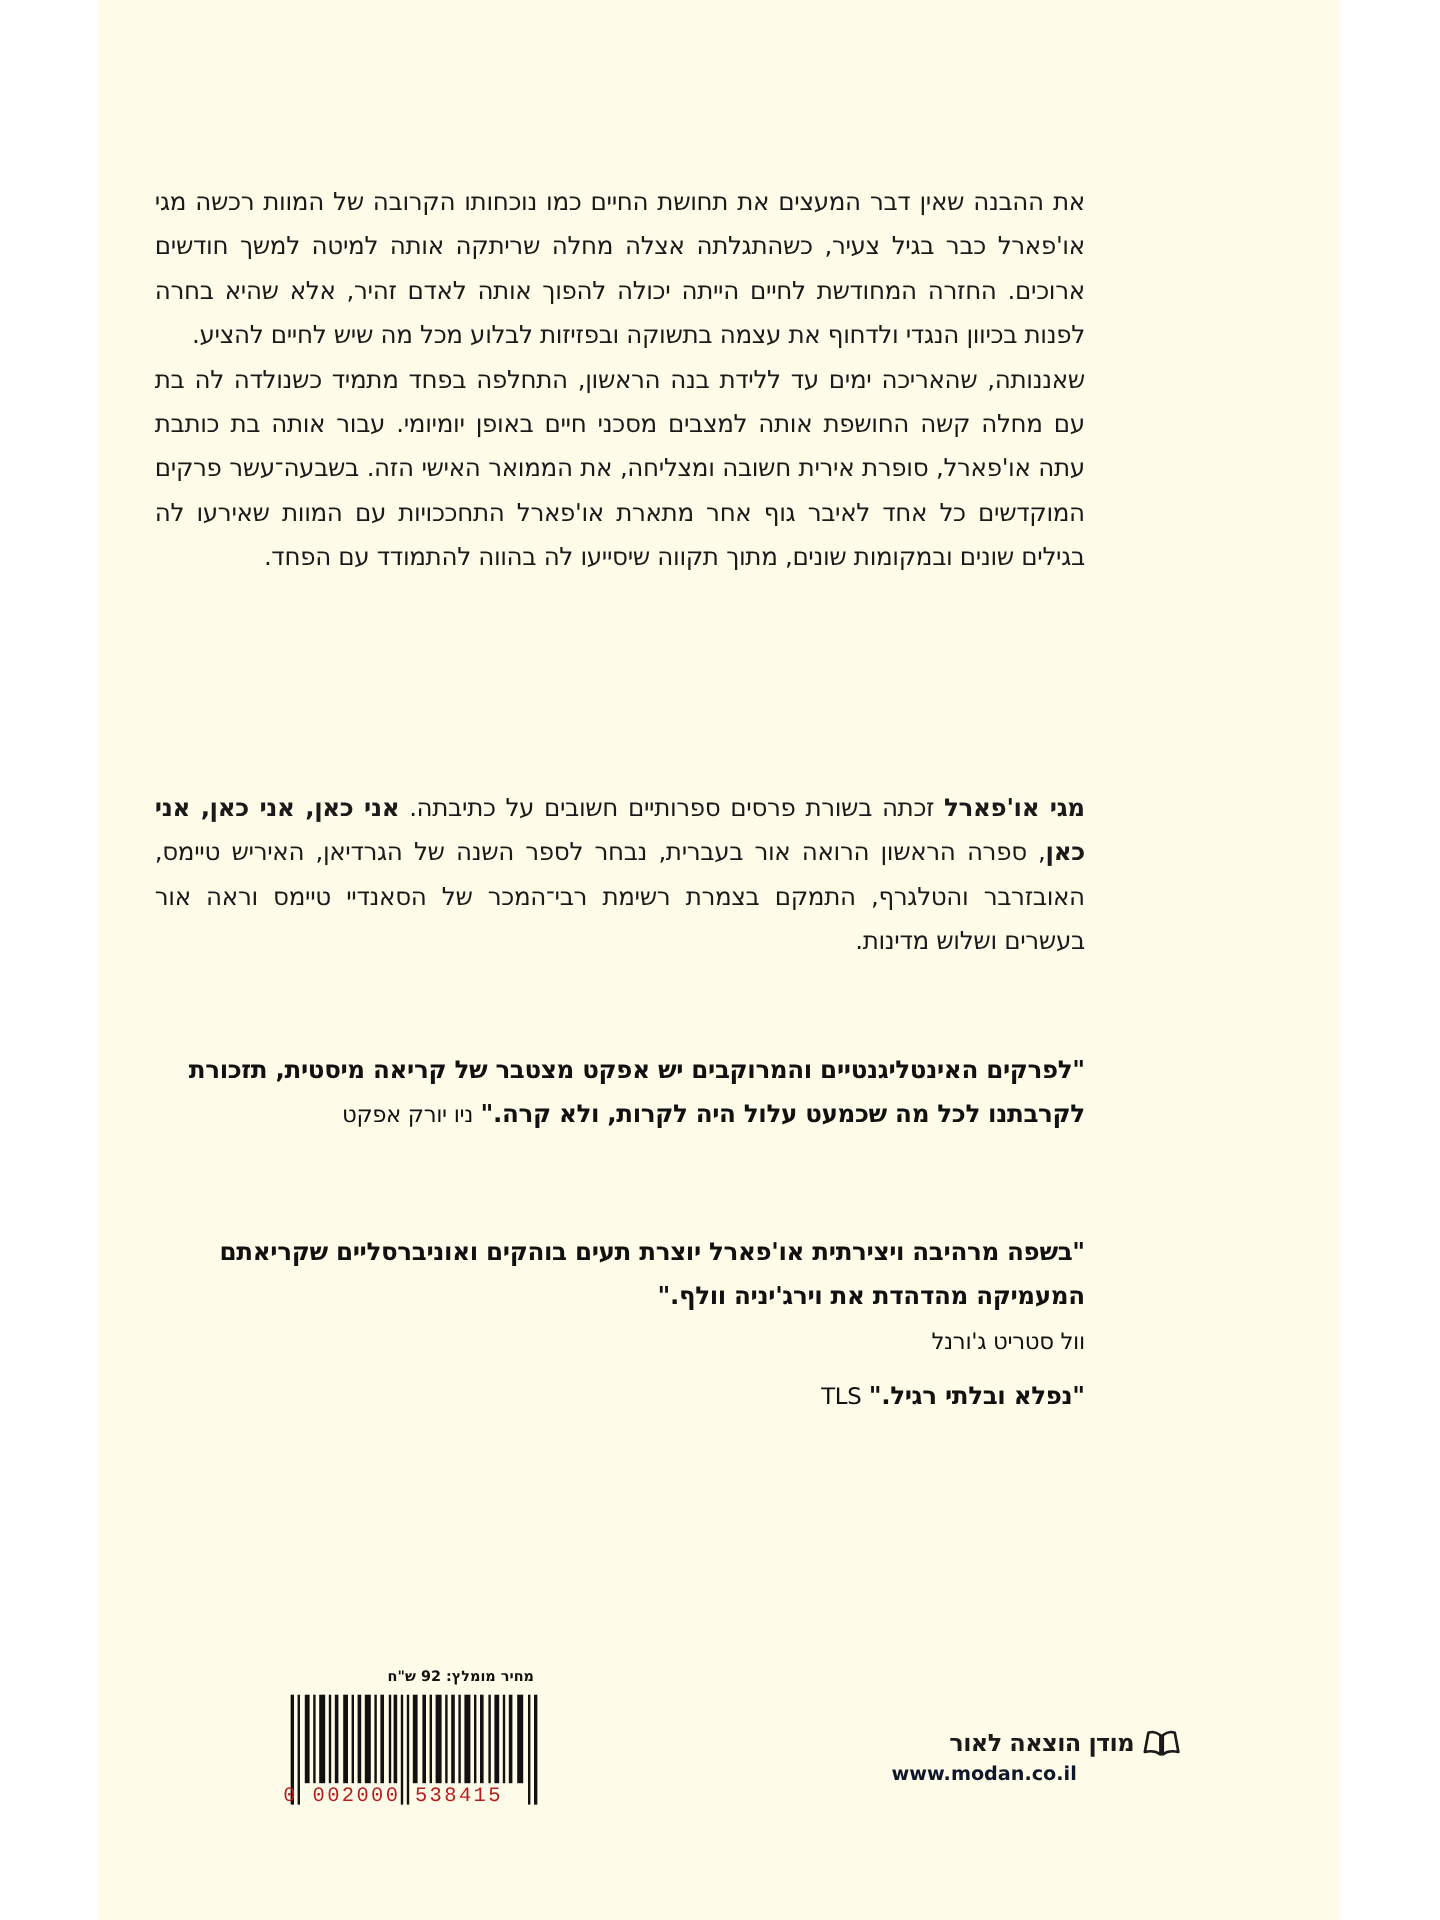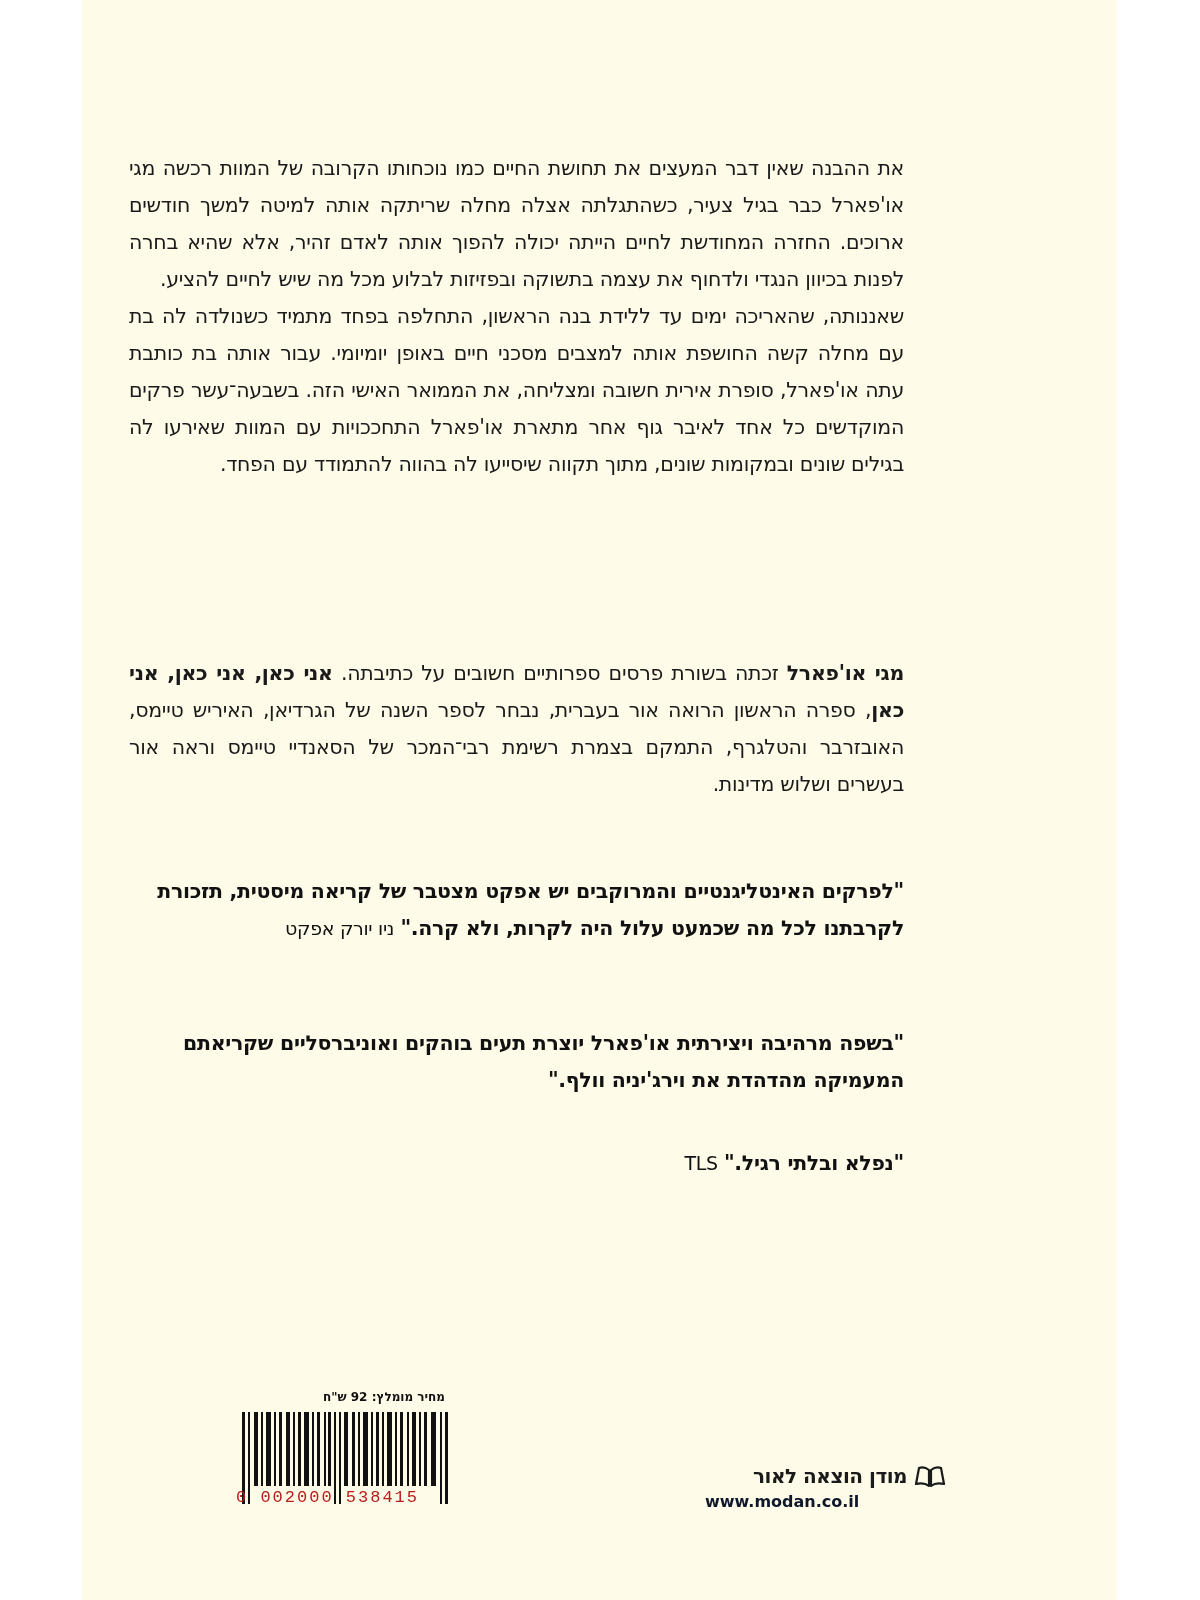--- a/index.html
+++ b/index.html
@@ -82,26 +82,25 @@
       width: 230px;
       font-family: Liberation Mono, monospace;
       font-size: 17px;
       color: #b91c1c;
       letter-spacing: 2px;
       white-space: pre;
       margin-left: 18px;
     }
     .publisher {
       position: absolute;
-      left: 697px;
+      left: 735px;
       top: 1440px;
       width: 250px;
       direction: rtl;
       text-align: right;
-      margin-top: 24px;
     }
     .pub-row {
       display: flex;
       flex-direction: row;
       align-items: center;
       justify-content: flex-start;
       gap: 6px;
     }
     .pub-name {
       font-family: "DejaVu Sans", sans-serif;
@@ -135,20 +134,21 @@
   <div class="text-block bio">
     <p><span class="bold">מגי או'פארל</span><span> זכתה בשורת פרסים ספרותיים חשובים על כתיבתה. </span><span class="bold">אני כאן, אני כאן, אני כאן</span><span>, ספרה הראשון הרואה אור בעברית, נבחר לספר השנה של הגרדיאן, האיריש טיימס, האובזרבר והטלגרף, התמקם בצמרת רשימת רבי־המכר של הסאנדיי טיימס וראה אור בעשרים ושלוש מדינות.</span></p>
   </div>
 
   <div class="quotes q1">
     <p class="quote"><span class="q-text">"לפרקים האינטליגנטיים והמרוקבים יש אפקט מצטבר של קריאה מיסטית, תזכורת לקרבתנו לכל מה שכמעט עלול היה לקרות, ולא קרה."</span> <span class="q-src">ניו יורק אפקט</span></p>
   </div>
 
   <div class="quotes q2">
     <p class="quote"><span class="q-text">"בשפה מרהיבה ויצירתית או'פארל יוצרת תעים בוהקים ואוניברסליים שקריאתם המעמיקה מהדהדת את וירג'יניה וולף."</span></p>
+    <p class="quote"><span class="q-src">וול סטריט ג'ורנל</span></p>
   </div>
 
   <div class="quotes q3">
     <p class="quote"><span class="q-text">"נפלא ובלתי רגיל."</span> <span class="q-src">TLS</span></p>
   </div>
 
 </div>
 
 <div class="price">מחיר מומלץ: 92 ש"ח</div>
 

